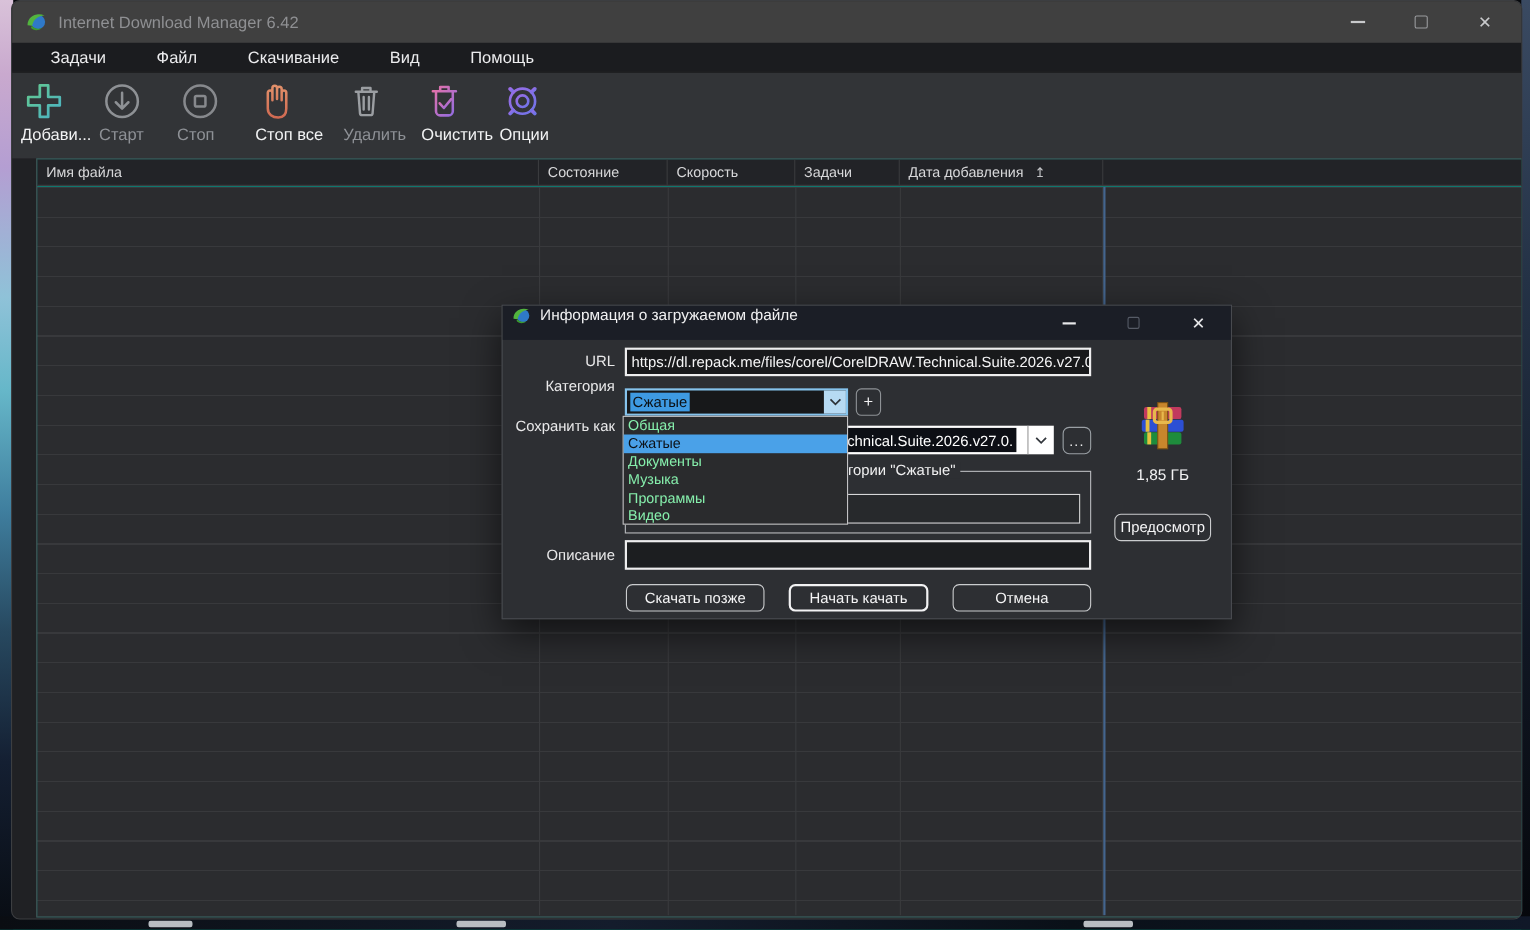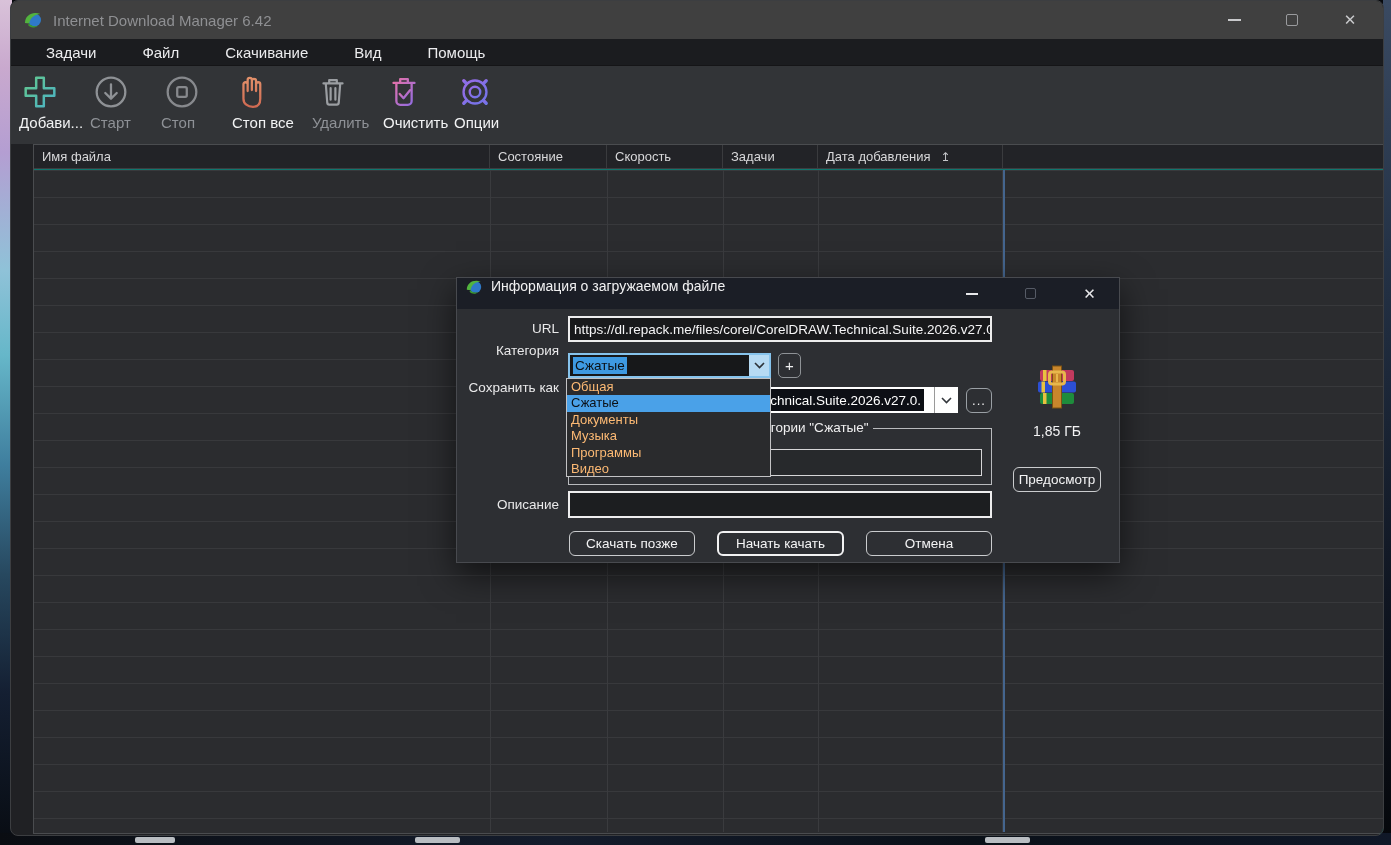--- a/index.html
+++ b/index.html
@@ -67,21 +67,21 @@
   .cat-combo { position:absolute; left:111px; top:75px; width:203px; height:25px;
     background:#17181a; border:2px solid #86c3ec; display:flex; align-items:stretch; }
   .cat-text { align-self:center; margin-left:3px; background:#3e9ae2; color:#0b1014; font-size:13.5px; padding:0 2px; line-height:17px; }
   .cat-chevron { margin-left:auto; width:20px; background:#b6daf3; display:flex; align-items:center; justify-content:center; }
   .plus-btn { position:absolute; left:321px; top:75px; width:23px; height:25px;
     border:1px solid #8e9296; border-radius:5px; background:#2d2f33; color:#f0f0f1;
     font-size:15px; display:flex; align-items:center; justify-content:center; }
 
   .dropdown { position:absolute; left:109px; top:100px; width:205px; height:99px;
     background:#2a2b2d; border:1px solid #c3c3c5; z-index:40; }
-  .dd-item { height:16.4px; line-height:16.4px; padding-left:4px; color:#fdba74; font-size:13px; white-space:nowrap; }
+  .dd-item { height:16.4px; line-height:16.4px; padding-left:4px; color:#86efac; font-size:13px; white-space:nowrap; }
   .dd-item.selected { background:#4aa1e8; color:#0c1116; }
 
   .saveas-combo { position:absolute; left:111px; top:109px; width:390px; height:26px;
     background:#ffffff; display:flex; align-items:stretch; z-index:5; }
   .sa-sel { margin:2px 0 2px 2px; width:354px; background:#0d0f15; color:#ffffff; font-size:13.5px;
     display:flex; align-items:center; justify-content:flex-end; padding-right:3px; white-space:nowrap; overflow:hidden; }
   .sa-chevron { margin-left:auto; width:24px; border-left:1px solid #9a9a9a; display:flex; align-items:center; justify-content:center; }
   .dots-btn { position:absolute; left:509px; top:110px; width:26px; height:25px;
     border:1px solid #9aa0a5; border-radius:6px; background:#2d2f33; color:#ededee;
     font-size:13px; display:flex; align-items:center; justify-content:center; letter-spacing:1px; }

